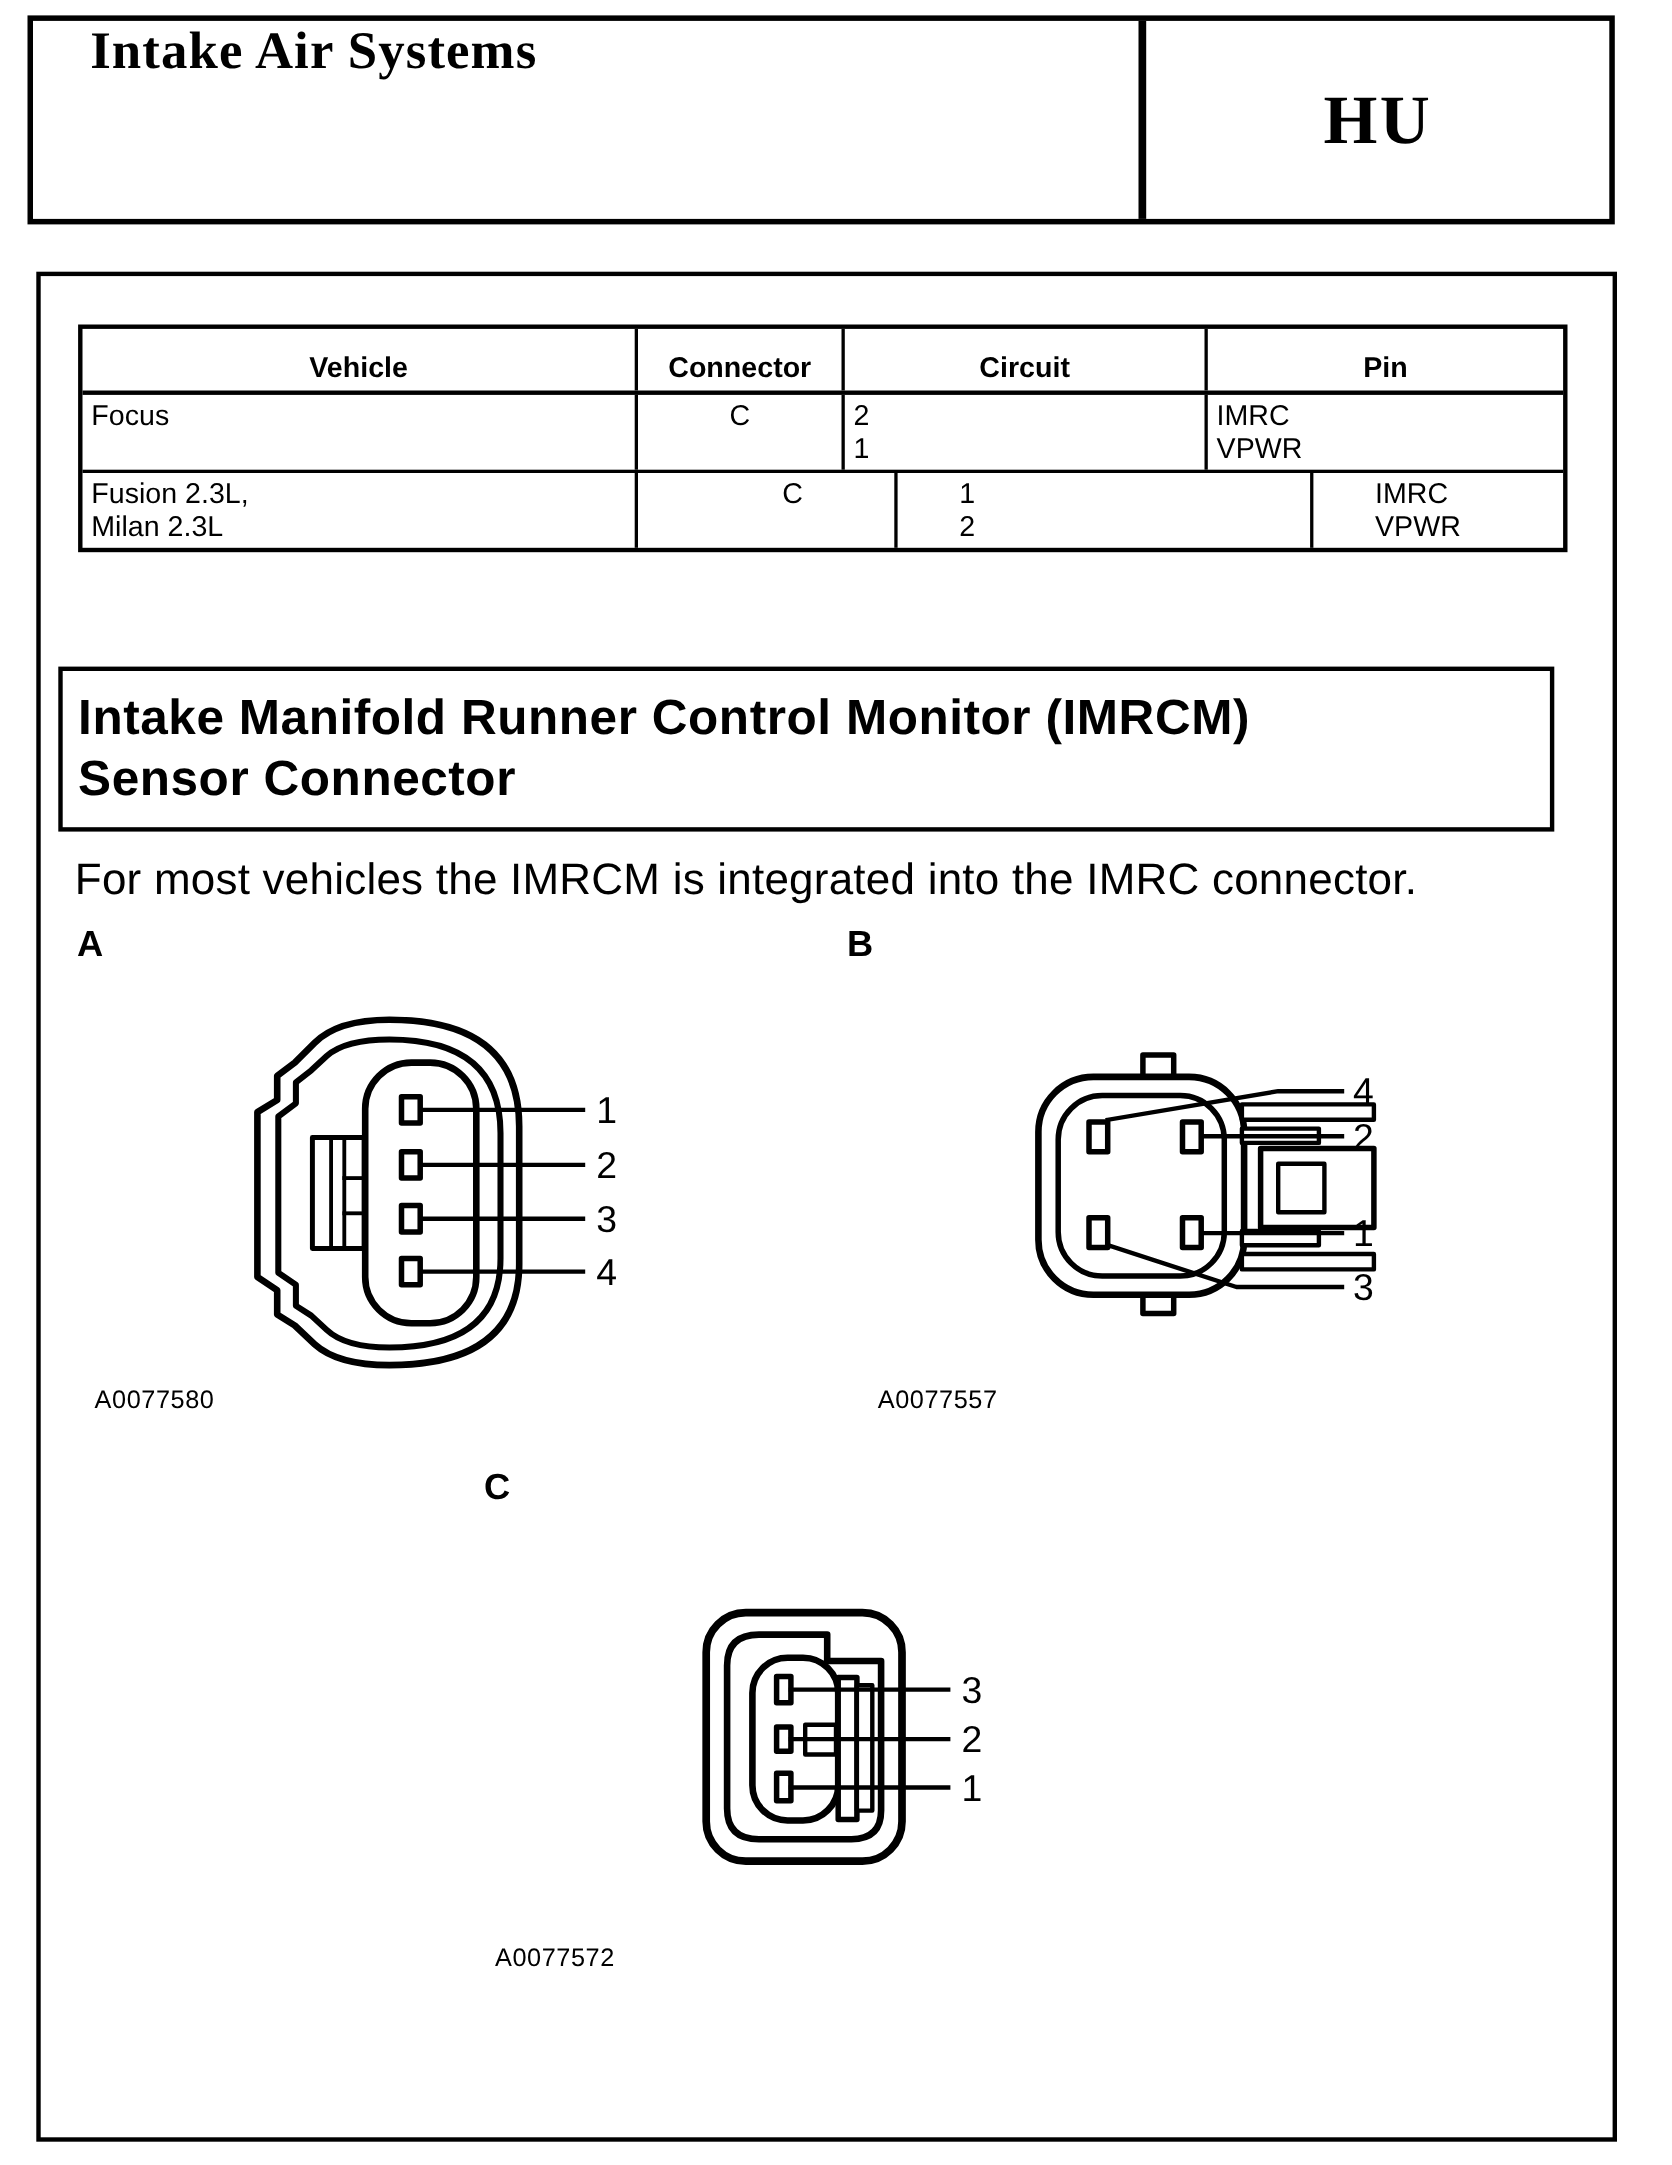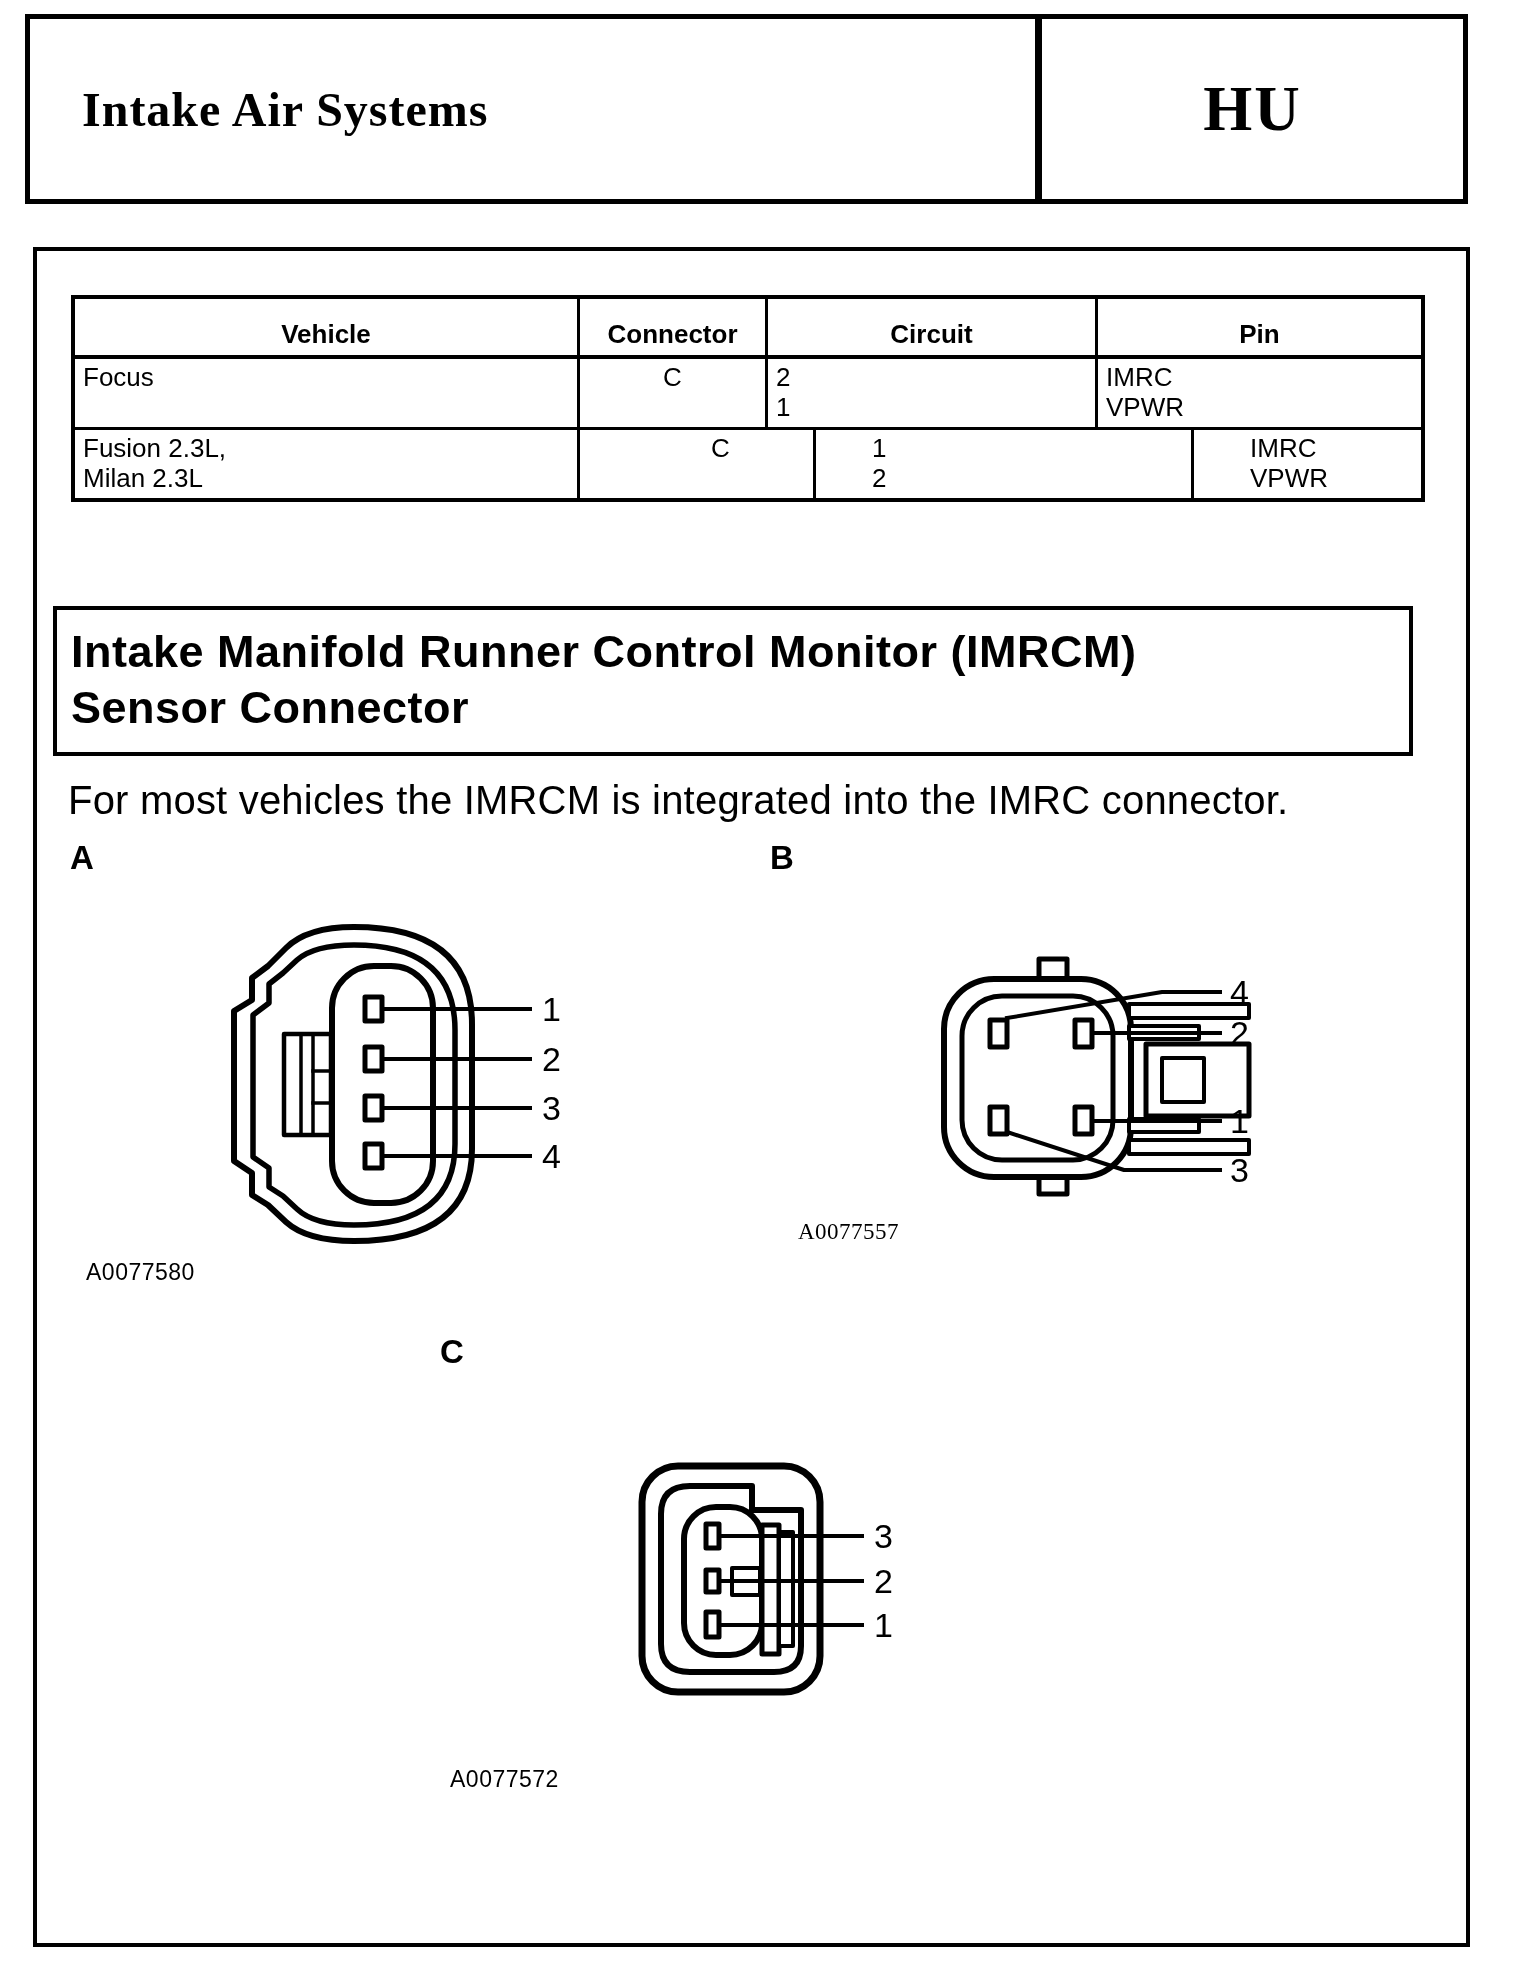--- a/index.html
+++ b/index.html
@@ -2,21 +2,21 @@
 <html><head>
 <meta charset="utf-8">
 <style>
   html,body{margin:0;padding:0;background:#fff;}
   .page{position:relative;width:1520px;height:1968px;background:#ffffff;
         font-family:"Liberation Sans",sans-serif;color:#000;overflow:hidden;}
 
   
   .header-box{position:absolute;left:25px;top:14px;width:1443px;height:190px;
               border:5px solid #000;box-sizing:border-box;display:flex;}
-  .header-left{flex:0 0 1005px;display:flex;align-items:center;padding-left:52px;box-sizing:border-box;}
+  .header-left{flex:0 0 1005px;display:flex;padding-left:52px;box-sizing:border-box;}
   .header-right{flex:1;border-left:7px solid #000;display:flex;align-items:center;justify-content:center;}
   .header-title{font-family:"Liberation Serif",serif;font-weight:bold;font-size:48px;letter-spacing:1px;}
   .header-code{font-family:"Liberation Serif",serif;font-weight:bold;font-size:63px;letter-spacing:2px;}
 
   
   .outer-box{position:absolute;left:33px;top:247px;width:1437px;height:1700px;
              border:4px solid #000;box-sizing:border-box;}
 
   
   .vtable{position:absolute;left:34px;top:44px;width:1346px;border:4px solid #000;
@@ -152,21 +152,21 @@
       <rect class="f" x="211" y="173" width="17" height="27" stroke-width="5"></rect>
       <polyline points="143,84 298,58 356,58" stroke-width="4"></polyline>
       <line x1="228" y1="99" x2="356" y2="99" stroke-width="4"></line>
       <line x1="228" y1="187" x2="356" y2="187" stroke-width="4"></line>
       <polyline points="143,198 260,236 356,236" stroke-width="4"></polyline>
       <text class="dnum" x="366" y="70">4</text>
       <text class="dnum" x="366" y="111">2</text>
       <text class="dnum" x="366" y="199">1</text>
       <text class="dnum" x="366" y="248">3</text>
     </svg>
-    <div class="part-number" style="left:761px;top:968px;font-family:Liberation Serif, serif;">A0077557</div>
+    <div class="part-number" style="left:761px;top:1008px;">A0077557</div>
 
     <svg class="diagram" style="left:587px;top:1193px;" width="290" height="270" viewBox="0 0 290 270">
       <rect class="f" x="18" y="22" width="178" height="226" rx="36" stroke-width="7"></rect>
       <path class="f" stroke-width="6" d="M 66,42 H 128 V 66 H 177 V 202 Q 177,228 150,228 H 66 Q 37,228 37,200 V 70 Q 37,42 66,42 Z"></path>
       <rect class="f" x="60" y="63" width="78" height="148" rx="32" stroke-width="6"></rect>
       <rect class="f" x="138" y="81" width="17" height="129" stroke-width="5"></rect>
       <rect class="f" x="155" y="88" width="14" height="114" stroke-width="4"></rect>
       <rect class="f" x="108" y="124" width="28" height="27" stroke-width="4"></rect>
       <rect class="f" x="82" y="80" width="13" height="24" stroke-width="5"></rect>
       <rect class="f" x="82" y="126" width="13" height="22" stroke-width="5"></rect>

